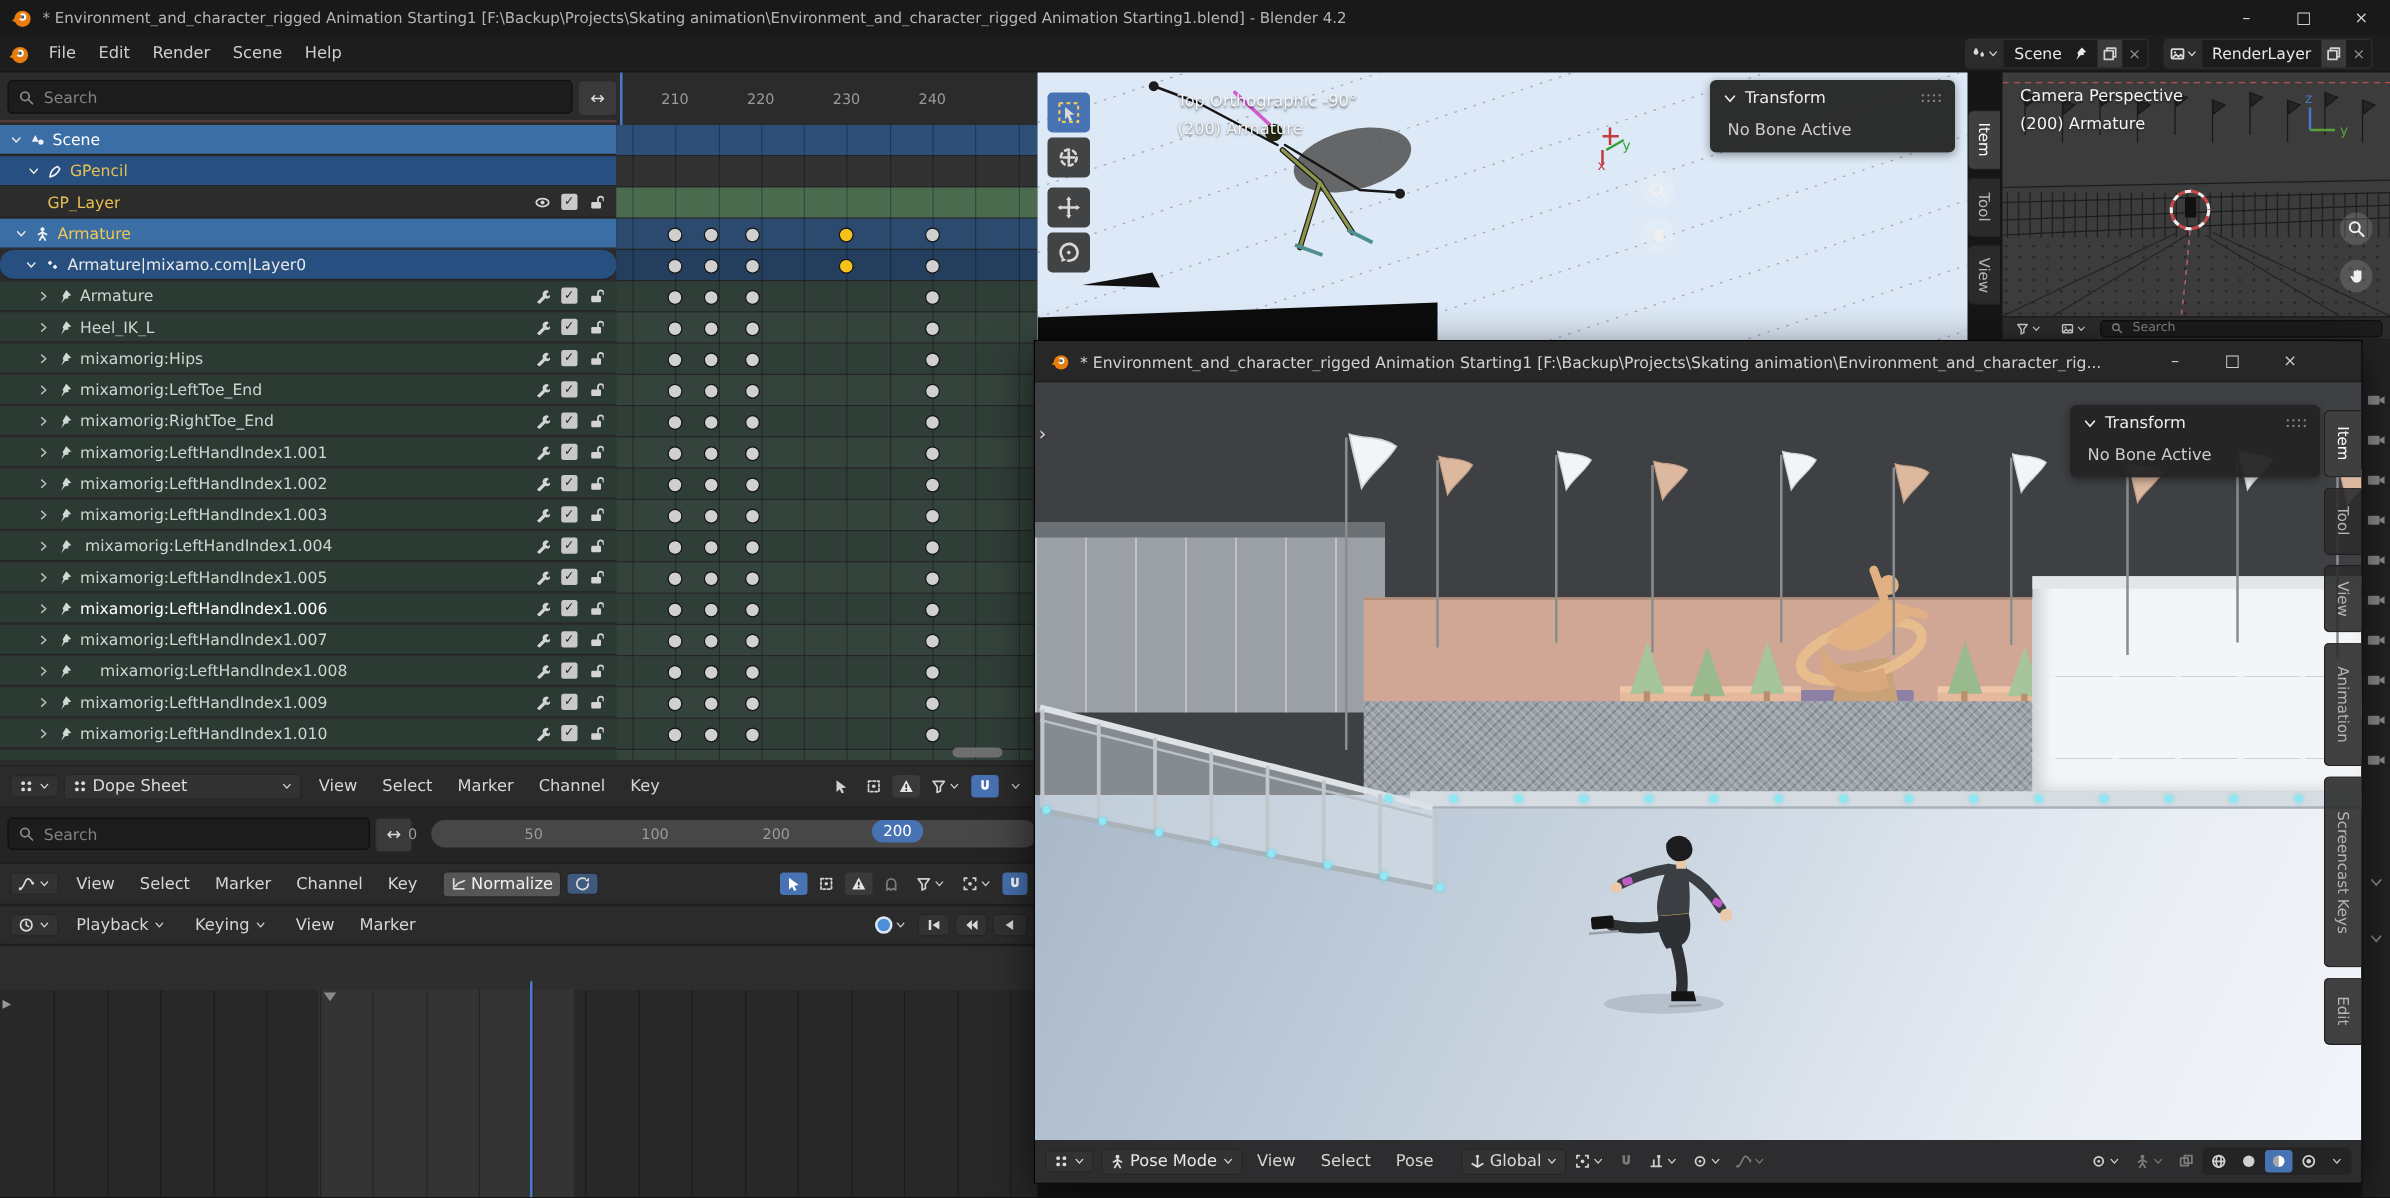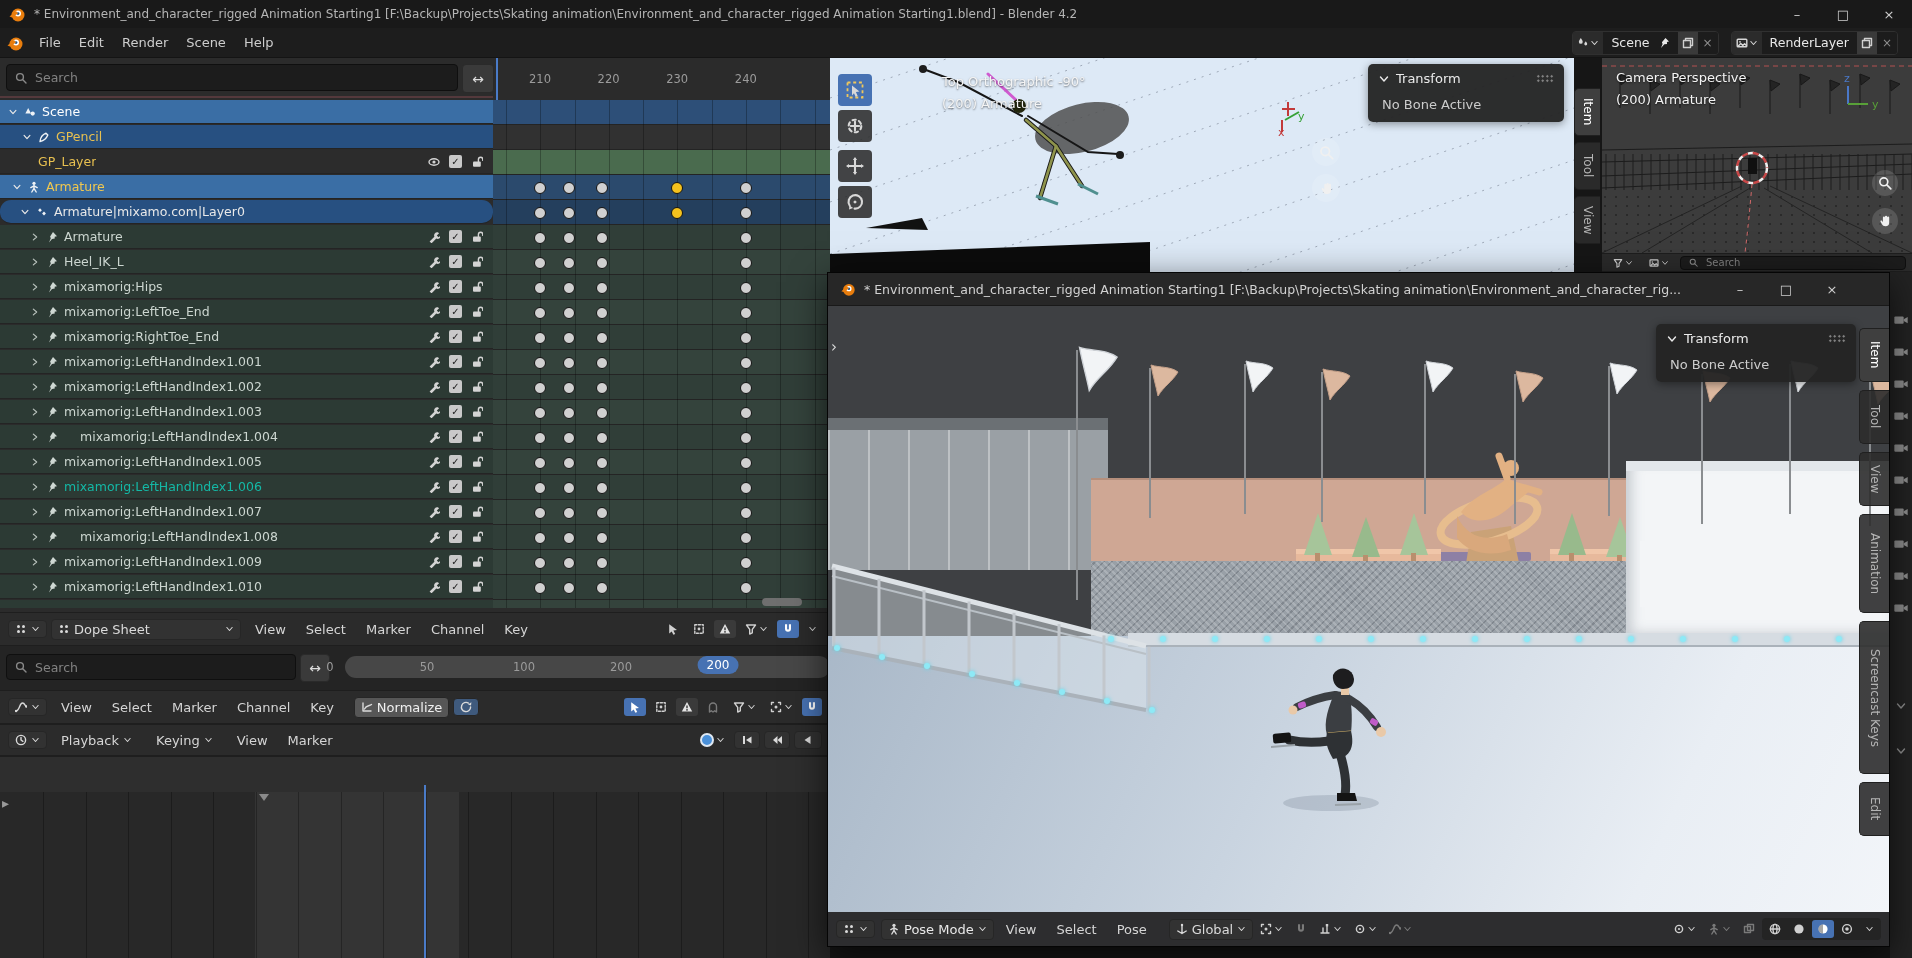--- a/index.html
+++ b/index.html
@@ -548,21 +548,21 @@
             </svg>
           </i>
         </span>
       <span style="margin-left:6px;color:#cfd8d3;display:flex;">
           <i class="ic">
             <svg viewBox="0 0 12 12">
               <path class="f" d="M7 1l4 4.2-2.4.6.2 1.8-2.8.3L3 11.6l1.8-4.4-.7-1.7z"></path>
             </svg>
           </i>
         </span>
-      <span class="ch-label" style="margin-left:22px;color:#ccd6d0;">mixamorig:LeftHandIndex1.004</span>
+      <span class="ch-label" style="margin-left:10px;color:#ccd6d0;">mixamorig:LeftHandIndex1.004</span>
       <span class="ch-icons">
         <i class="ic">
             <svg viewBox="0 0 12 12">
               <path class="f" d="M9.8 1.2a3.2 3.2 0 0 0-3.4 4.5L1.6 10.5l1.9 1.9 4.8-4.8a3.2 3.2 0 0 0 4.5-3.4L10.5 6.2 8.8 4.5l2.3-2.3z"></path>
             </svg>
           </i>
         <span class="cb">✓</span>
         <i class="ic">
             <svg viewBox="0 0 12 12">
               <rect class="f" x="2" y="5.6" width="7.8" height="5.2" rx="1"></rect>
@@ -612,21 +612,21 @@
             </svg>
           </i>
         </span>
       <span style="margin-left:6px;color:#cfd8d3;display:flex;">
           <i class="ic">
             <svg viewBox="0 0 12 12">
               <path class="f" d="M7 1l4 4.2-2.4.6.2 1.8-2.8.3L3 11.6l1.8-4.4-.7-1.7z"></path>
             </svg>
           </i>
         </span>
-      <span class="ch-label" style="margin-left:6px;color:#14b8a6;">mixamorig:LeftHandIndex1.006</span>
+      <span class="ch-label" style="margin-left:6px;color:#ffffff;">mixamorig:LeftHandIndex1.006</span>
       <span class="ch-icons">
         <i class="ic">
             <svg viewBox="0 0 12 12">
               <path class="f" d="M9.8 1.2a3.2 3.2 0 0 0-3.4 4.5L1.6 10.5l1.9 1.9 4.8-4.8a3.2 3.2 0 0 0 4.5-3.4L10.5 6.2 8.8 4.5l2.3-2.3z"></path>
             </svg>
           </i>
         <span class="cb">✓</span>
         <i class="ic">
             <svg viewBox="0 0 12 12">
               <rect class="f" x="2" y="5.6" width="7.8" height="5.2" rx="1"></rect>

